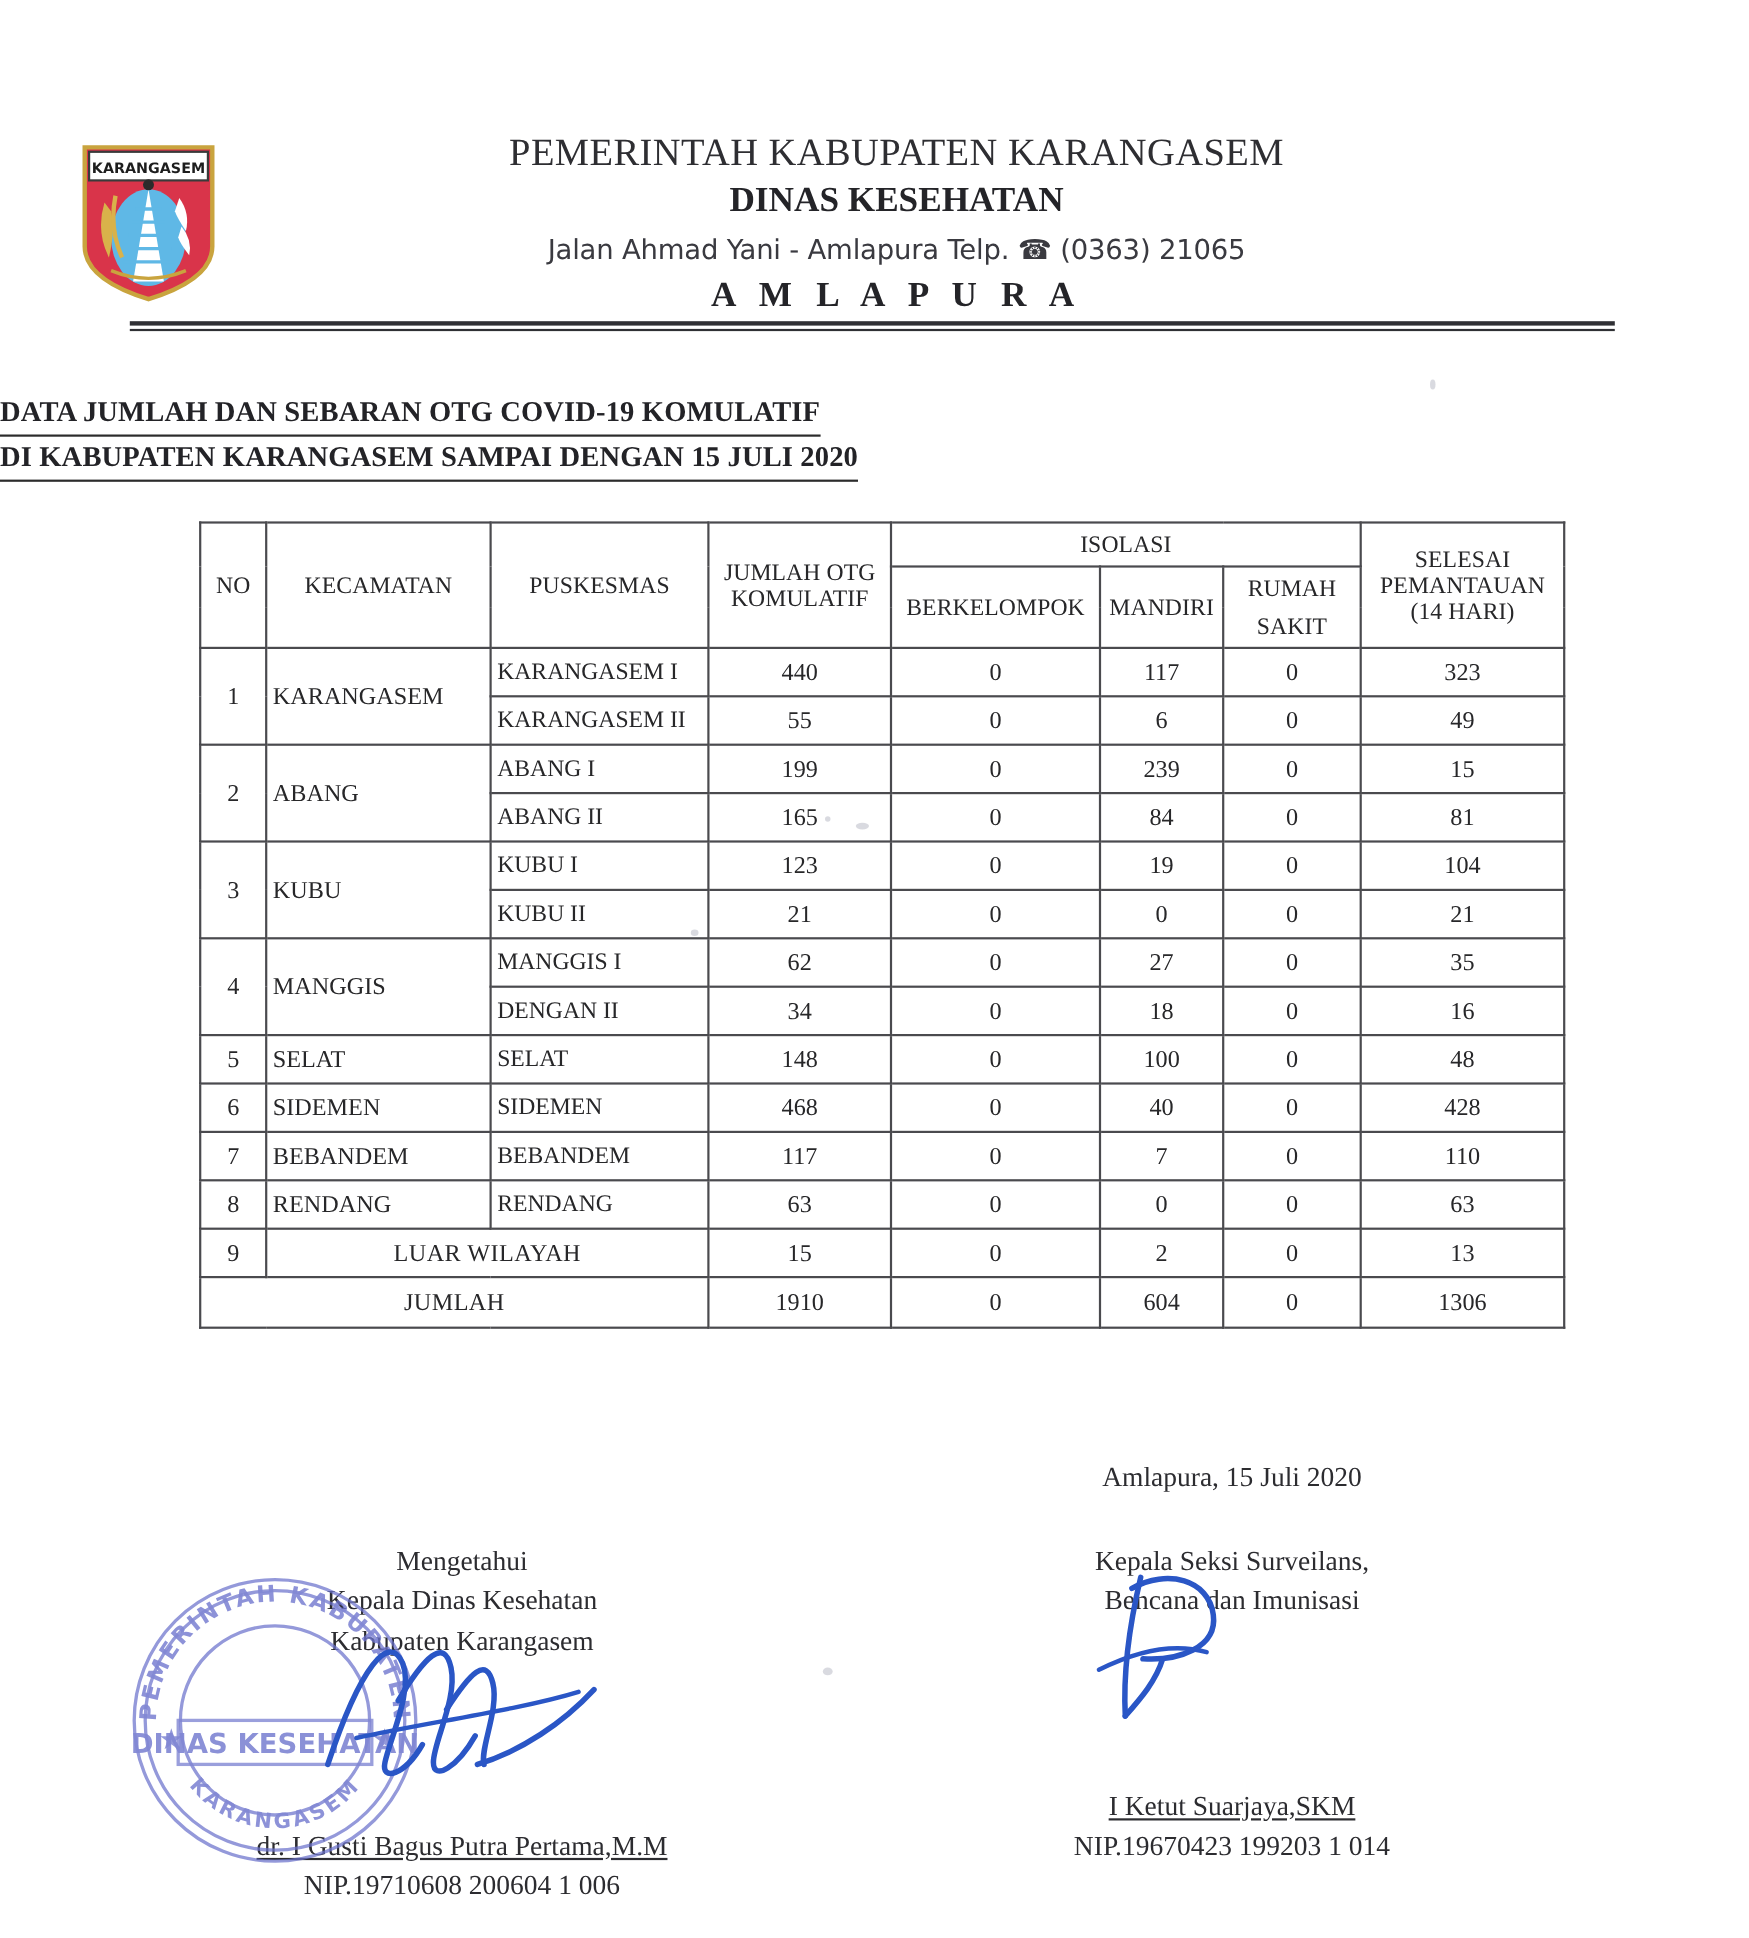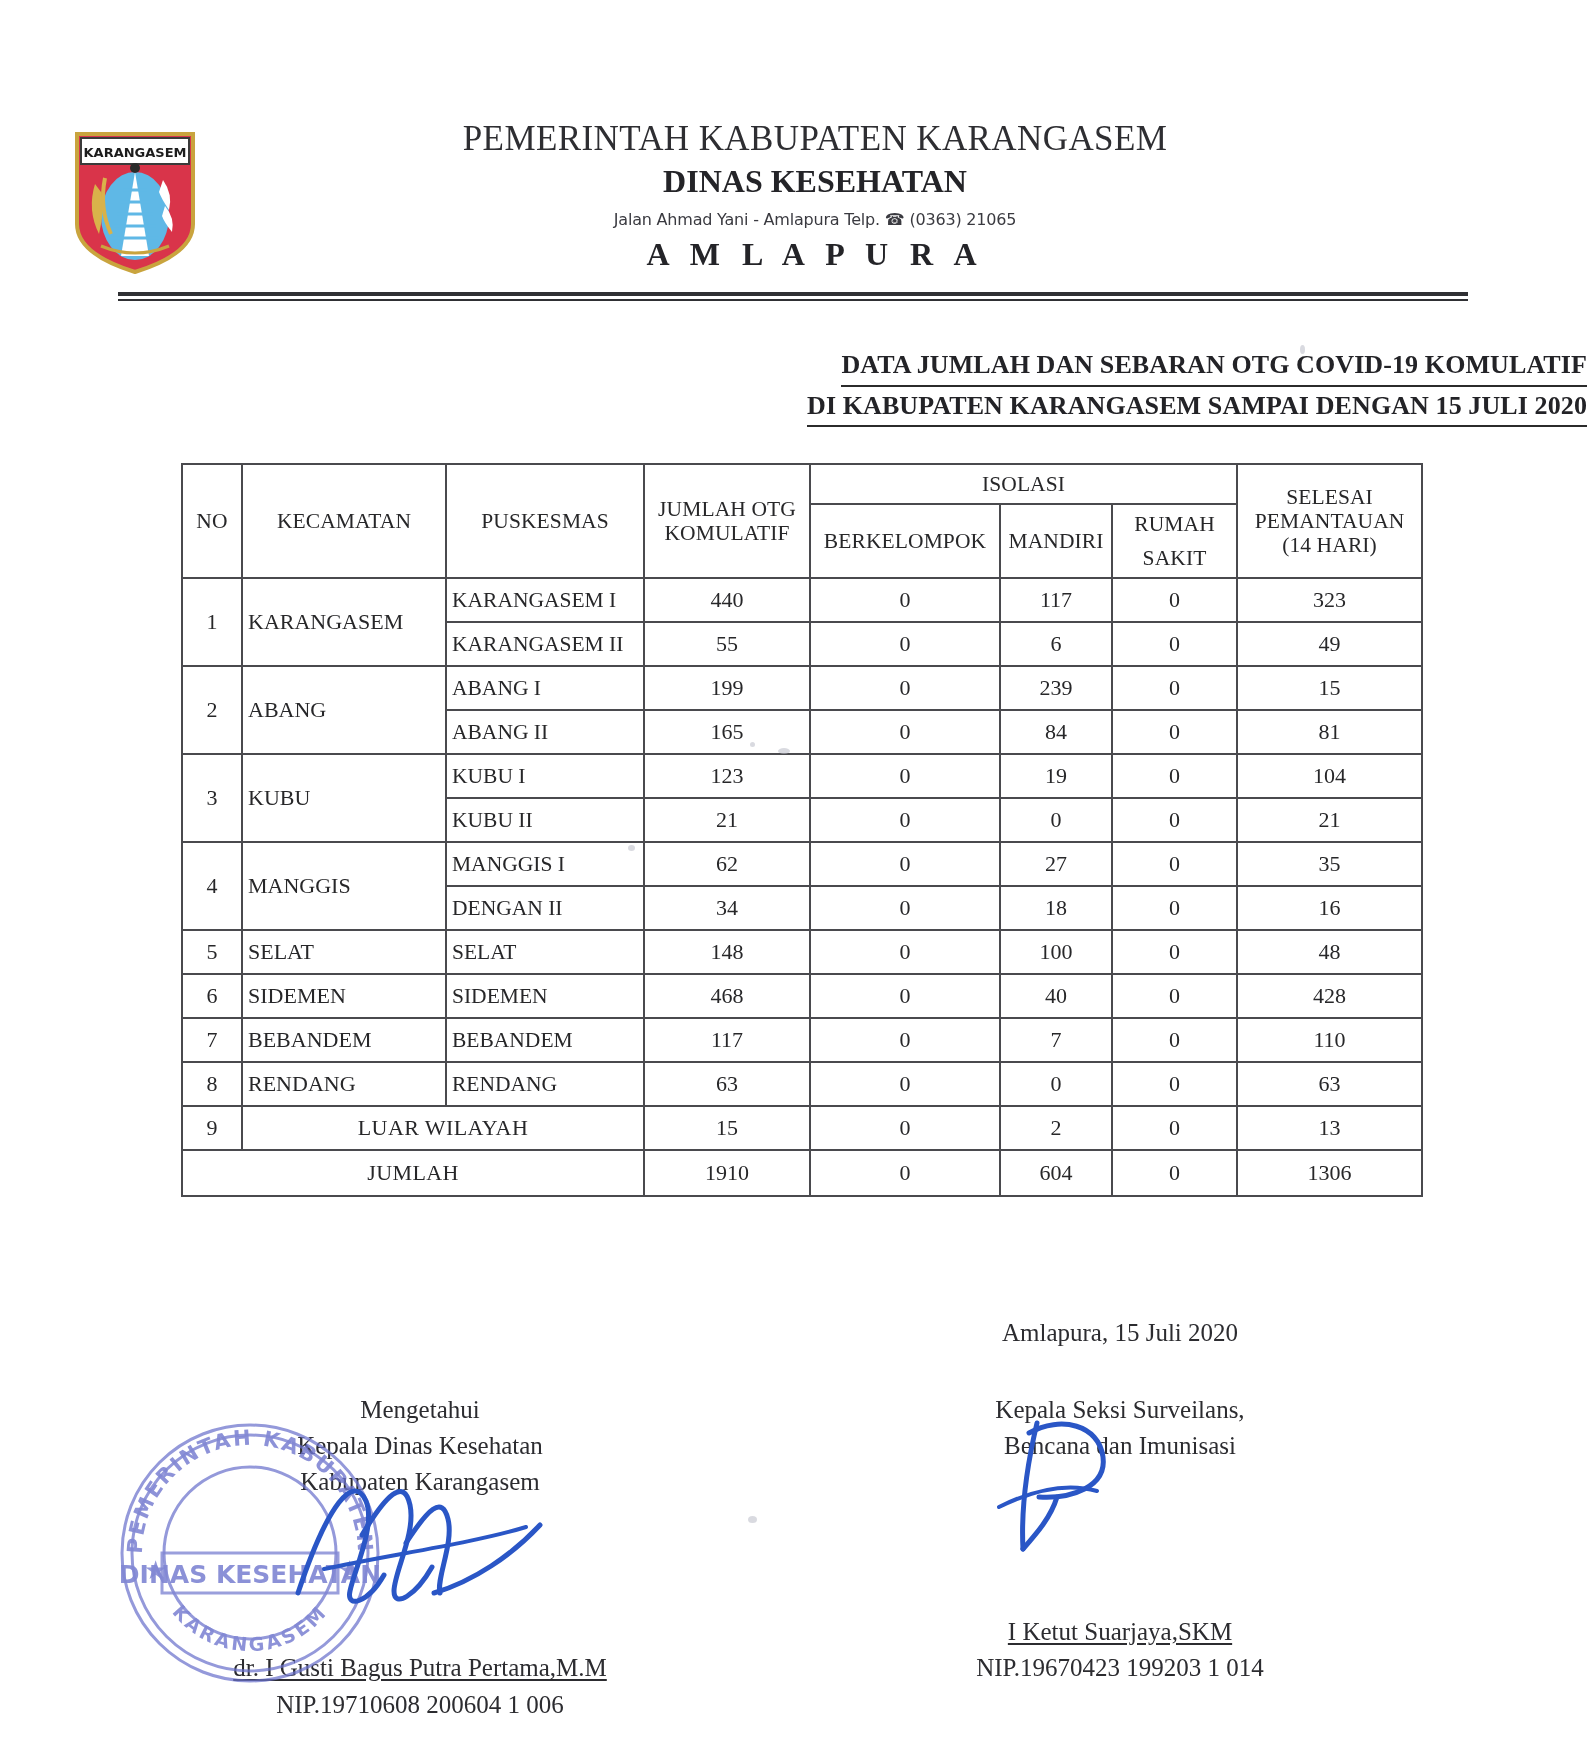--- a/index.html
+++ b/index.html
@@ -52,21 +52,21 @@
   }
   .head-line2 {
     font-size: 32px;
     font-weight: bold;
     line-height: 1.3;
     margin-top: 2px;
     color: #242428;
   }
   .head-line3 {
     font-family: "DejaVu Sans", sans-serif;
-    font-size: 16px;
+    font-size: 25px;
     line-height: 1.5;
     margin-top: 5px;
     color: #3a3a40;
     letter-spacing: -0.2px;
   }
   .head-line4 {
     font-size: 32px;
     font-weight: bold;
     letter-spacing: 7px;
     margin-top: 4px;
@@ -85,21 +85,21 @@
   }
   .rule-thin {
     height: 1.5px;
     background: #2f3034;
     margin-top: 3px;
   }
 
   
   .doc-title {
     margin-top: 70px;
-    text-align: right;
+    text-align: left;
     padding-right: 3px;
   }
   .doc-title .t-line {
     display: inline-block;
     font-size: 26px;
     font-weight: bold;
     letter-spacing: 0.1px;
     border-bottom: 2.5px solid #2b2b2b;
     padding-bottom: 1px;
     line-height: 1.45;

